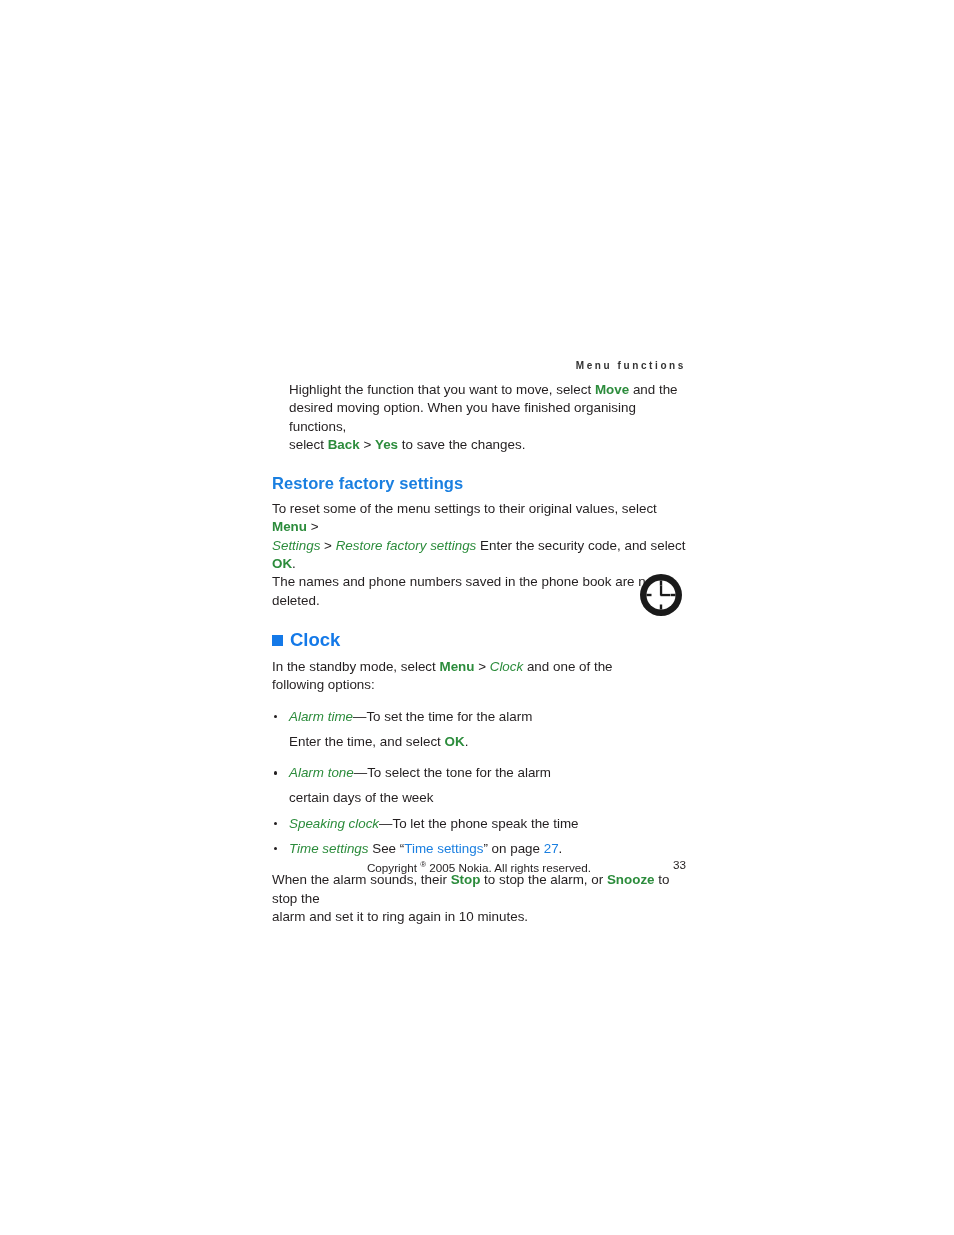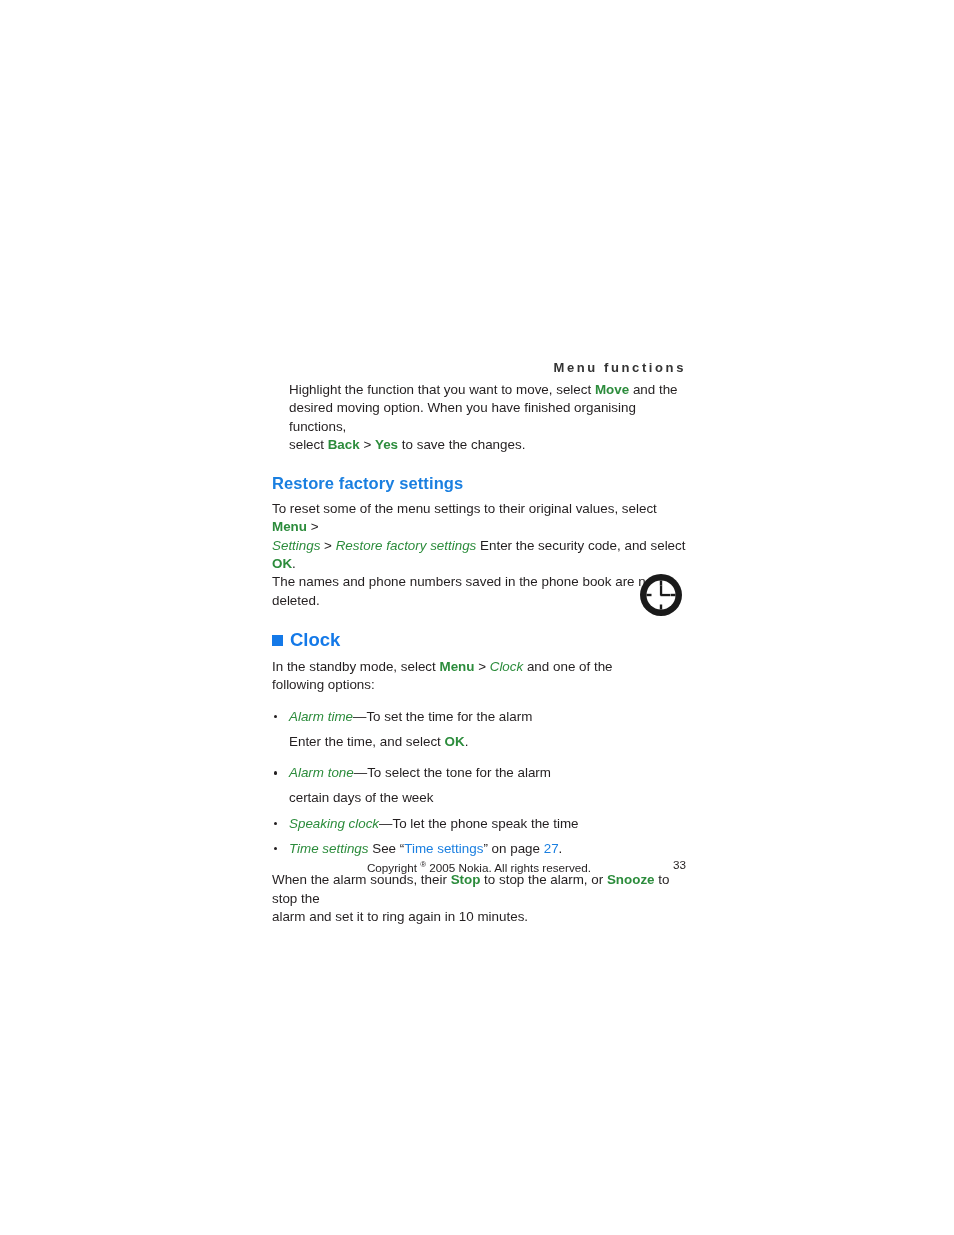--- a/index.html
+++ b/index.html
@@ -24,21 +24,21 @@
     overflow: hidden;
   }
 
   
   .running-head {
     position: absolute;
     left: 272px;
     top: 360px;
     width: 414px;
     text-align: right;
-    font-size: 13px;
+    font-size: 10px;
     font-weight: bold;
     letter-spacing: 2.6px;
     color: #333333;
     white-space: nowrap;
   }
 
   
   .column {
     position: absolute;
     left: 272px;

